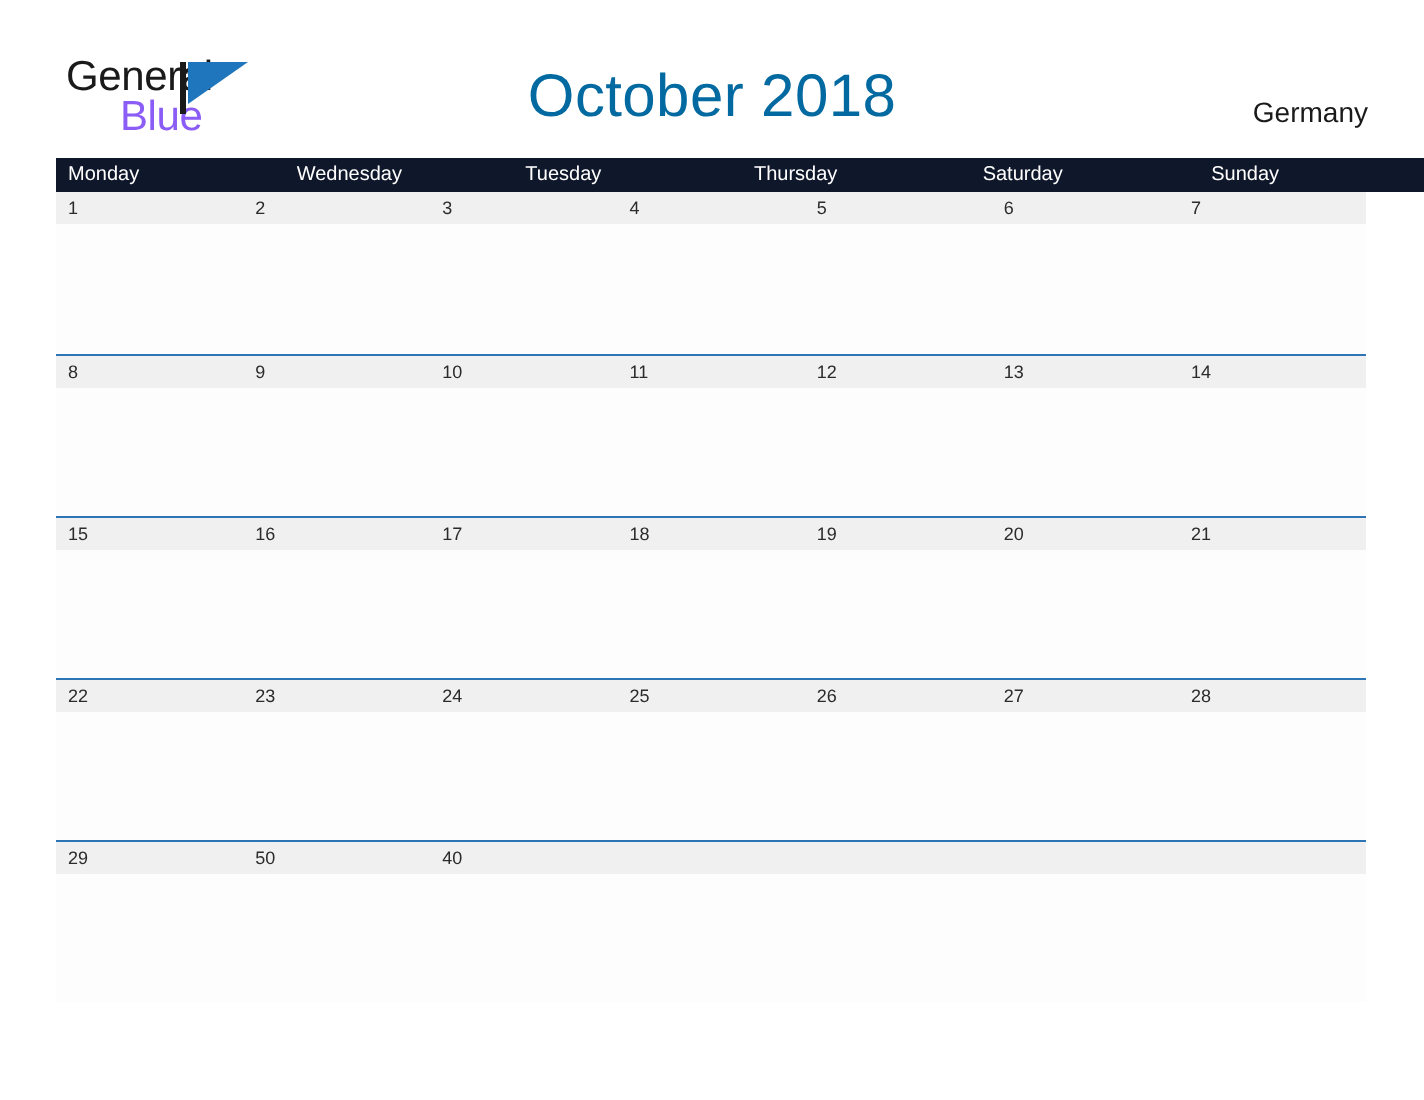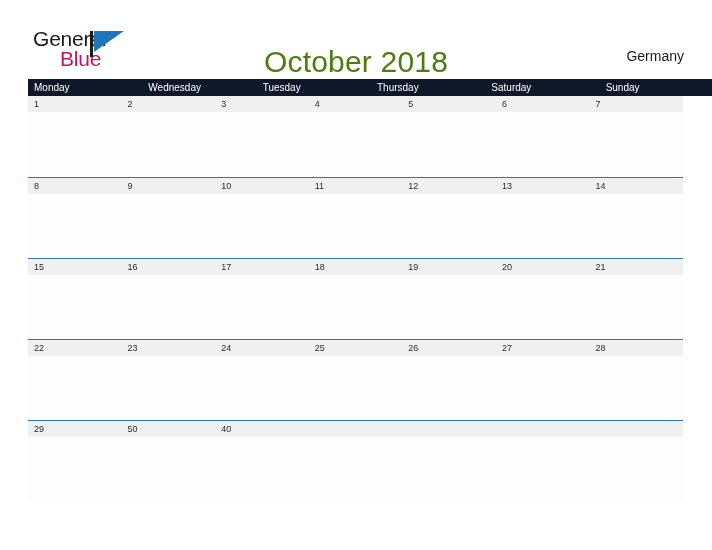--- a/index.html
+++ b/index.html
@@ -46,44 +46,43 @@
     color: #1a1a1a;
     font-family: "Liberation Sans", sans-serif;
     line-height: 22px;
   }
   .logo-blue {
     position: absolute;
     left: 27px;
     top: 20px;
     font-size: 21px;
     letter-spacing: -0.2px;
-    color: #be185d;
+    color: #8b5cf6;
     font-family: "Liberation Sans", sans-serif;
     line-height: 22px;
   }
   .logo-flag {
     position: absolute;
     left: 57px;
     top: 3px;
     width: 38px;
     height: 26px;
   }
 
   .cal-title {
     position: absolute;
     left: 0;
     top: 32px;
     width: 712px;
     text-align: center;
     font-size: 30px;
-    color: #4d7c0f;
+    color: #0369a1;
     font-family: "Liberation Sans", sans-serif;
     font-weight: normal;
     letter-spacing: 0.2px;
-    margin-top: 13px;
   }
 
   .country {
     position: absolute;
     right: 28px;
     top: 48px;
     font-size: 14px;
     color: #1a1a1a;
     font-family: "Liberation Sans", sans-serif;
   }

